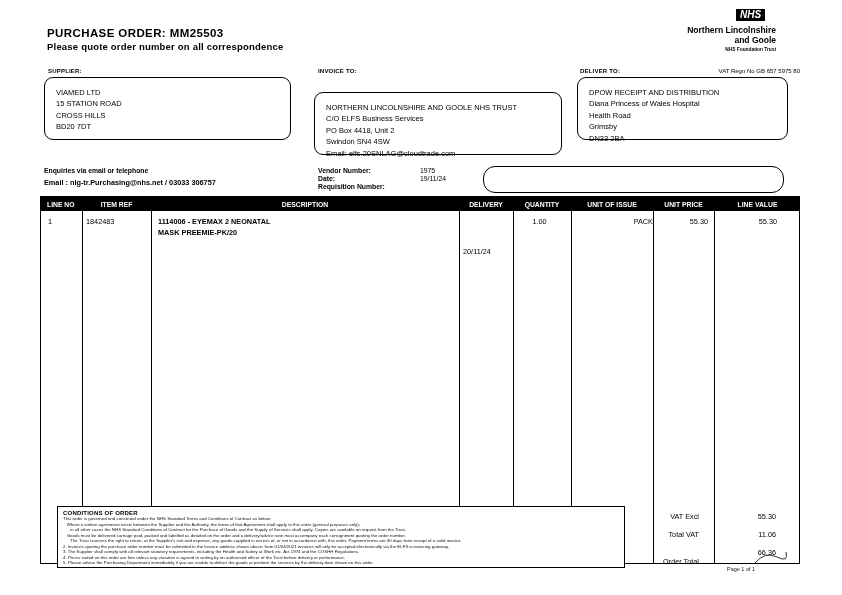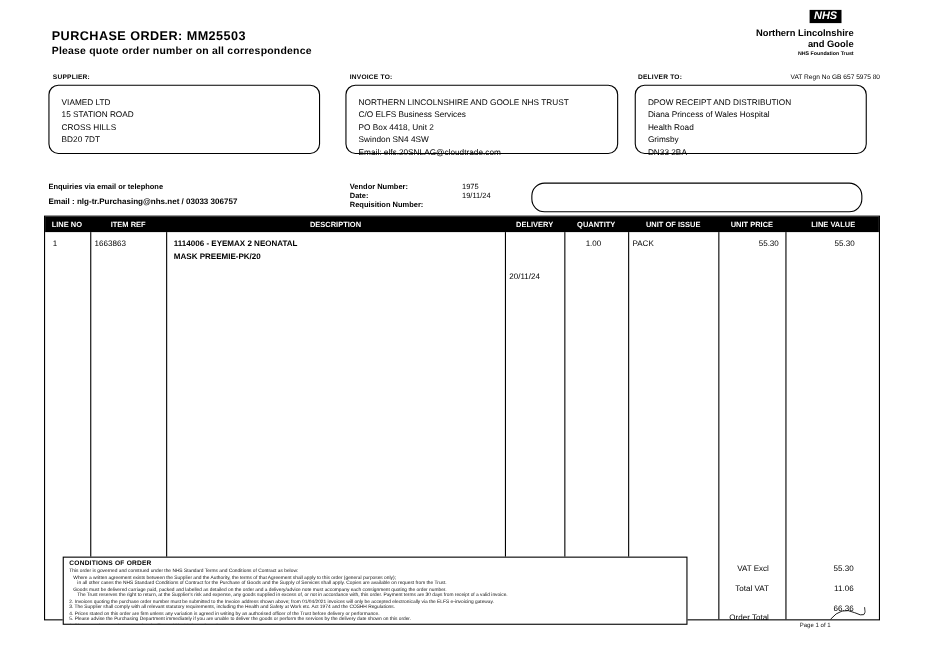--- a/index.html
+++ b/index.html
@@ -37,21 +37,21 @@
   .c1{width:41px;} .c2{width:69px;} .c3{width:308px;} .c4{width:54px;}
   .c5{width:58px;} .c6{width:82px;} .c7{width:61px;} .c8{width:87px;}
   .thead .c { text-align:center; }
   .thead .c1 { text-align:left; padding-left:6px; }
   .trow { display:flex; font-size:7.3px; padding-top:5px; line-height:11px; }
   .trow .c1 { padding-left:7px; }
   .trow .c2 { padding-left:4px; }
   .trow .c3 { padding-left:7px;font-weight:bold; }
   .trow .c4 { padding-left:4px;margin-top:30px; }
   .trow .c5 { text-align:center; padding-right:5px; }
-  .trow .c6 { padding-left:4px; }
+  .trow .c6 { padding-left:4px;text-align:right; }
   .trow .c7 { text-align:right; padding-right:6px; }
   .trow .c8 { text-align:right; padding-right:24px; }
 
   .vline { position:absolute; width:1px; background:#000; top:14px; }
   .vl-short { height:296px; }
   .vl-long  { height:352px; }
 
   .tot-label { position:absolute; left:540px; width:126px; text-align:right; padding-right:8px; font-size:7.3px; }
   .tot-value { position:absolute; left:673px; width:86px; text-align:right; padding-right:24px; font-size:7.3px; }
 
@@ -83,21 +83,21 @@
   <div class="sec-label" style="left:580px">DELIVER TO:</div>
   <div class="vat-label">VAT  Regn No   GB 657 5975 80</div>
 
   <div class="addr-box" style="left:44px; width:247px;">
     <div>VIAMED LTD</div>
     <div>15 STATION ROAD</div>
     <div>CROSS HILLS</div>
     <div>BD20 7DT</div>
   </div>
 
-  <div class="addr-box" style="left:314px; width:248px;">
+  <div class="addr-box" style="left:314px; width:248px;margin-top:15px;">
     <div>NORTHERN LINCOLNSHIRE AND GOOLE NHS TRUST</div>
     <div>C/O ELFS Business Services</div>
     <div>PO Box 4418, Unit 2</div>
     <div>Swindon  SN4 4SW</div>
     <div>Email: elfs.20SNLAG@cloudtrade.com</div>
   </div>
 
   <div class="addr-box" style="left:577px; width:211px;">
     <div>DPOW RECEIPT AND DISTRIBUTION</div>
     <div>Diana Princess of Wales Hospital</div>
@@ -124,21 +124,21 @@
       <div class="c c3">DESCRIPTION</div>
       <div class="c c4">DELIVERY</div>
       <div class="c c5">QUANTITY</div>
       <div class="c c6">UNIT OF ISSUE</div>
       <div class="c c7">UNIT PRICE</div>
       <div class="c c8">LINE VALUE</div>
     </div>
 
     <div class="trow">
       <div class="c c1">1</div>
-      <div class="c c2">1663863</div>
+      <div class="c c2">1842483</div>
       <div class="c c3">
         <div>1114006 - EYEMAX 2 NEONATAL</div>
         <div>MASK PREEMIE-PK/20</div>
       </div>
       <div class="c c4">20/11/24</div>
       <div class="c c5">1.00</div>
       <div class="c c6">PACK</div>
       <div class="c c7">55.30</div>
       <div class="c c8">55.30</div>
     </div>

